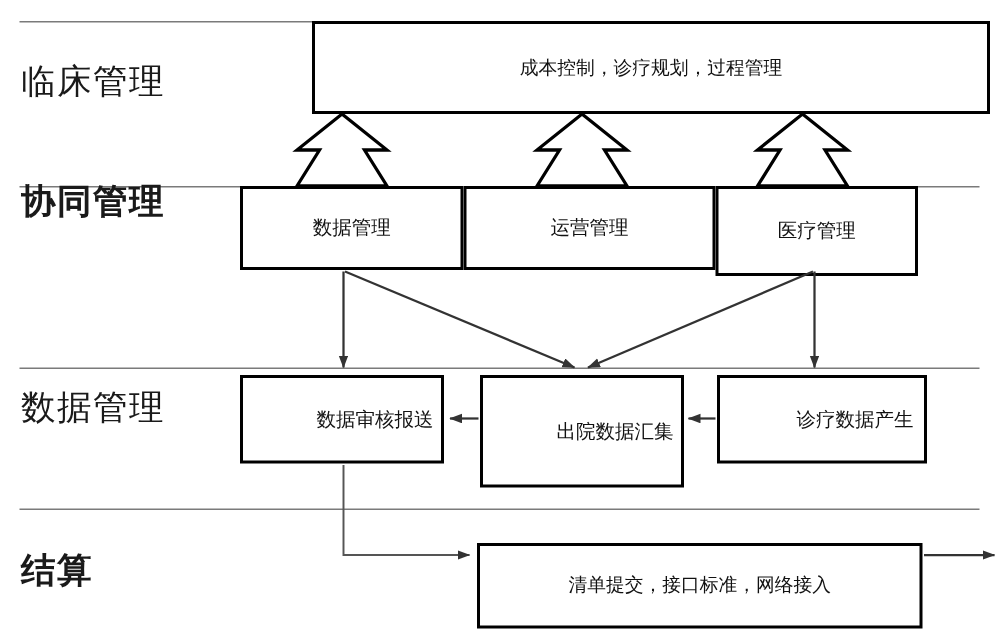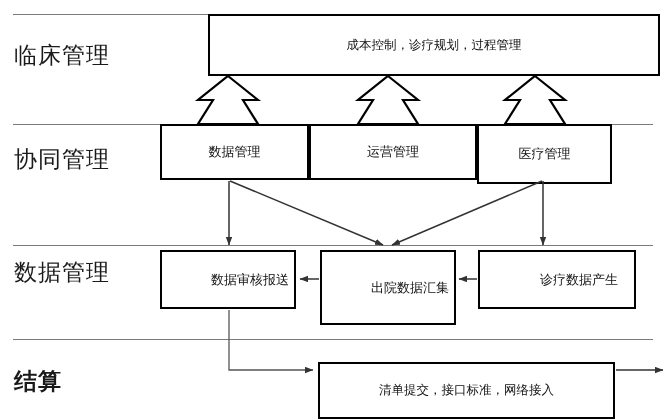--- a/index.html
+++ b/index.html
@@ -43,33 +43,33 @@
 <body>
 
 <div id="canvas">
 
   <div class="divider" style="left:13px;top:14px;width:640px;"></div>
   <div class="divider" style="left:13px;top:124px;width:640px;"></div>
   <div class="divider" style="left:13px;top:245px;width:640px;"></div>
   <div class="divider" style="left:13px;top:339px;width:640px;"></div>
 
   <div class="band-label" style="left:14px;top:44px;">临床管理</div>
-  <div class="band-label" style="left:14px;top:148px;">协同管理</div>
+  <div class="band-label" style="left:14px;top:124px;font-weight:bold;">协同管理</div>
   <div class="band-label" style="left:14px;top:261px;">数据管理</div>
   <div class="band-label" style="left:14px;top:370px;font-weight:bold;">结算</div>
 
   <div class="box wide" style="left:160px;top:14px;width:452px;height:62px;margin-left:48px;">成本控制，诊疗规划，过程管理</div>
 
   <div class="box cell" style="left:160px;top:124px;width:149px;height:56px;">数据管理</div>
   <div class="box cell" style="left:309px;top:124px;width:168px;height:56px;">运营管理</div>
   <div class="box cell" style="left:477px;top:124px;width:135px;height:60px;">医疗管理</div>
 
   <div class="box data" style="left:160px;top:250px;width:136px;height:59px;">数据审核报送</div>
   <div class="box data" style="left:320px;top:250px;width:136px;height:75px;">出院数据汇集</div>
-  <div class="box data" style="left:478px;top:250px;width:158px;height:59px;">诊疗数据产生</div>
+  <div class="box data" style="left:478px;top:250px;width:140px;height:59px;">诊疗数据产生</div>
 
   <div class="box wide" style="left:318px;top:341px;width:297px;height:57px;margin-top:21px;">清单提交，接口标准，网络接入</div>
 
   <svg class="overlay" viewBox="0 0 669 420">
     <defs>
       <marker id="ah" markerWidth="9" markerHeight="9" refX="8" refY="3.2" orient="auto" markerUnits="userSpaceOnUse">
         <path d="M0,0 L8.5,3.2 L0,6.4 z" fill="#333"></path>
       </marker>
     </defs>
 

